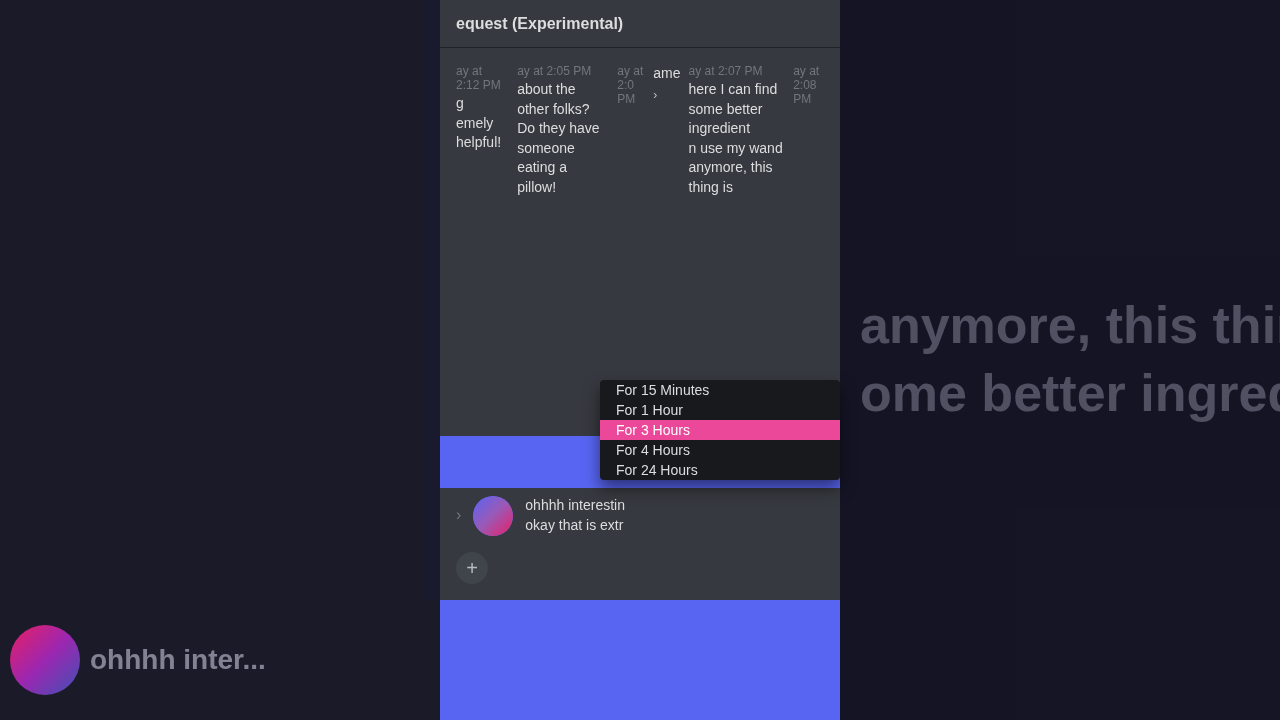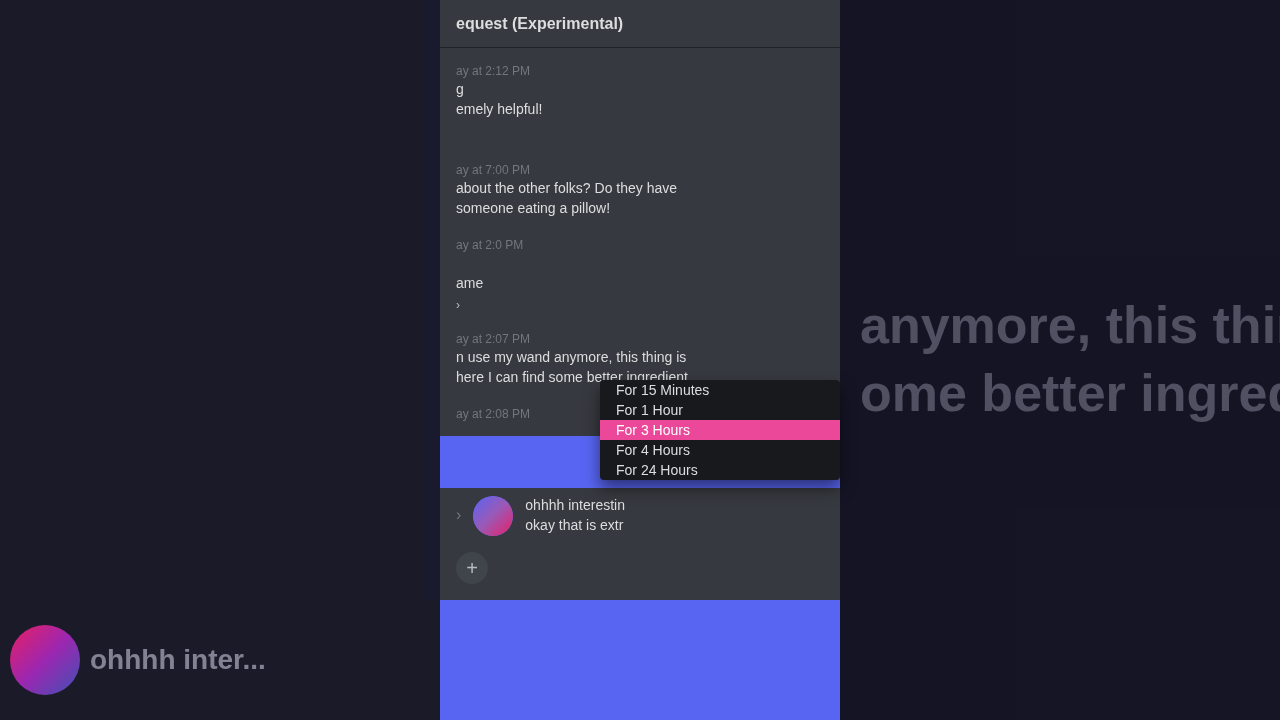--- a/index.html
+++ b/index.html
@@ -77,21 +77,21 @@
       color: #dcddde;
       font-size: 16px;
       font-weight: 600;
     }
 
     .chat-body {
       flex: 1;
       overflow-y: auto;
       padding: 16px;
       display: flex;
-      flex-direction: column;
+      flex-direction: row;
       gap: 8px;
     }
 
     .message-group {
       margin-bottom: 12px;
     }
 
     .message-timestamp {
       color: #72767d;
       font-size: 12px;
@@ -275,39 +275,39 @@
 
     <div class="message-group">
       <div class="message-timestamp">ay at 2:12 PM</div>
       <div class="message-text">g</div>
       <div class="message-text">emely helpful!</div>
     </div>
 
     <div class="chat-divider"></div>
 
     <div class="message-group">
-      <div class="message-timestamp">ay at 7:00 PM</div>
+      <div class="message-timestamp">ay at 2:05 PM</div>
       <div class="message-text">about the other folks? Do they have</div>
       <div class="message-text">someone eating a pillow!</div>
     </div>
 
     <div class="message-group">
       <div class="message-timestamp">ay at 2:0 PM</div>
     </div>
 
     <div class="message-group">
       <div class="message-text">ame</div>
 
       <div style="color:#b9bbbe; font-size:12px; padding-top:4px;">›</div>
     </div>
 
     <div class="message-group">
       <div class="message-timestamp">ay at 2:07 PM</div>
+      <div class="message-text">here I can find some better ingredient</div>
       <div class="message-text">n use my wand anymore, this thing is</div>
-      <div class="message-text">here I can find some better ingredient</div>
     </div>
 
     <div class="message-group">
       <div class="message-timestamp">ay at 2:08 PM</div>
     </div>
 
   </div>
 
   <div class="mute-bar">
     <span class="mute-bar-text"></span>

